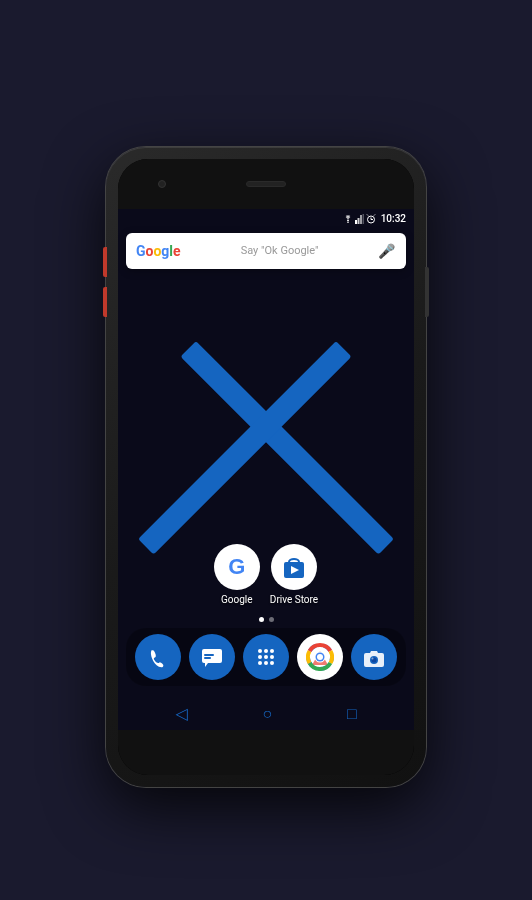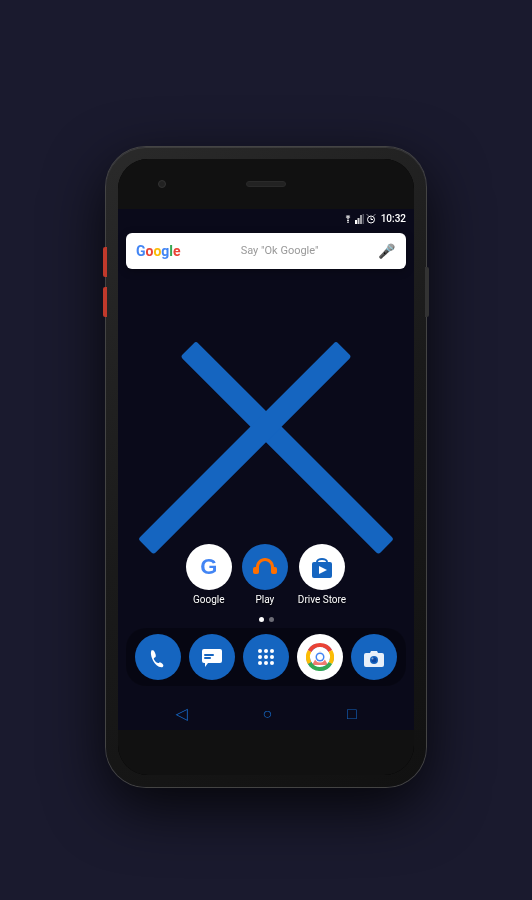--- a/index.html
+++ b/index.html
@@ -402,30 +402,20 @@
         <div class="app-grid">
 
           <div class="app-icon">
             <div class="app-icon-circle google-icon">
               <span class="g-letter">G</span>
             </div>
             <span class="app-label">Google</span>
           </div>
 
 
-          <div class="app-icon">
-            <div class="app-icon-circle play-music-icon">
-              <svg width="26" height="22" viewBox="0 0 26 22">
-                <path d="M13 2C8 2 4 6 4 11v5h3v-5a6 6 0 1112 0v5h3v-5c0-5-4-9-9-9z" fill="#ff6f00"></path>
-                <rect x="1" y="11" width="6" height="7" rx="2" fill="#ff6f00"></rect>
-                <rect x="19" y="11" width="6" height="7" rx="2" fill="#ff6f00"></rect>
-              </svg>
-            </div>
-            <span class="app-label">Play</span>
-          </div>
 
           <div class="app-icon">
             <div class="app-icon-circle play-store-icon">
               <svg class="play-store-svg" viewBox="0 0 26 26">
                 <rect x="3" y="8" width="20" height="16" rx="2" fill="#1565c0"></rect>
                 <rect x="8" y="5" width="10" height="6" rx="5" fill="none" stroke="#1565c0" stroke-width="2"></rect>
                 <polygon points="10,12 18,16 10,20" fill="white"></polygon>
               </svg>
             </div>
             <span class="app-label">Drive Store</span>

